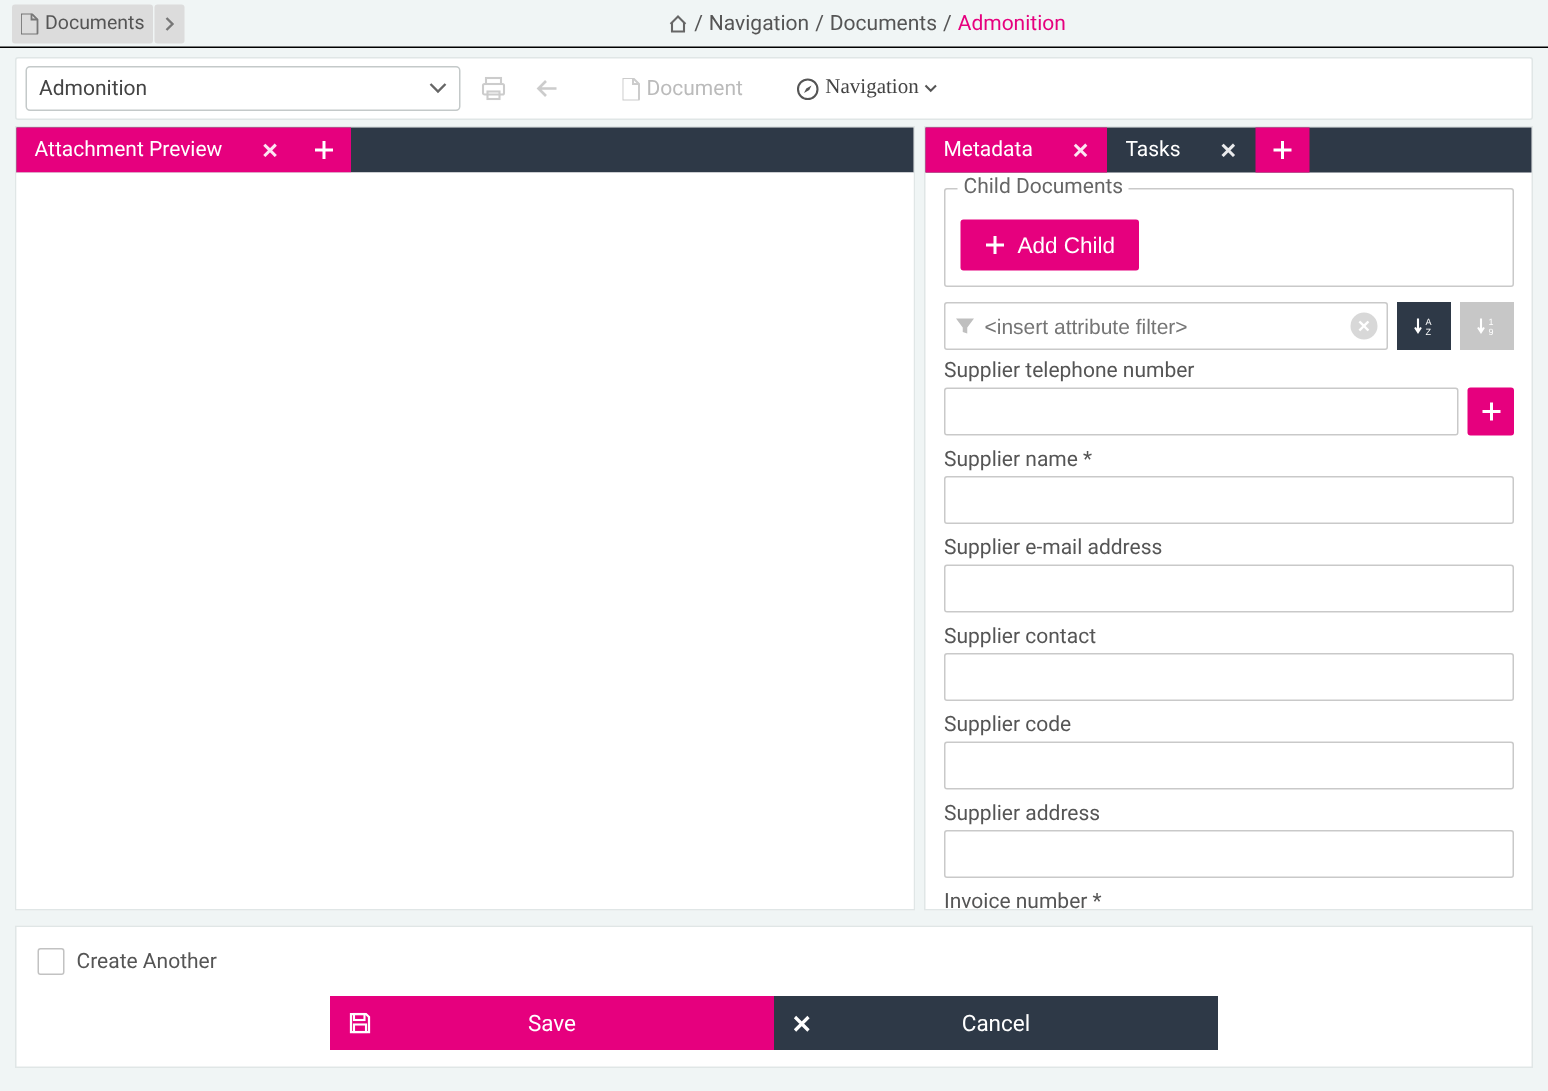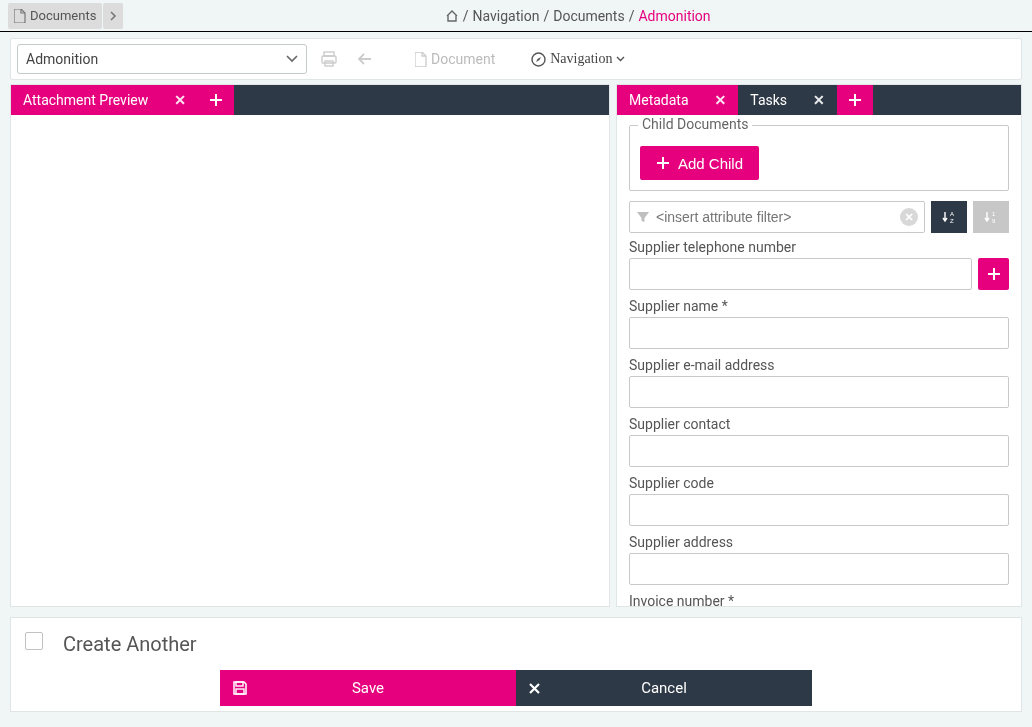--- a/index.html
+++ b/index.html
@@ -212,21 +212,21 @@
   font-size: 18px;
 }
 .footer {
   margin: 10px 10px 0 10px;
   background: #fff;
   border: 1px solid #e0e6e6;
   padding: 14px 14px 8px 14px;
   height: 95px;
 }
 .checkbox-row {
-  display:flex; align-items:flex-start; gap:20px; color:#555; font-size:20px;
+  display:flex; align-items:center; gap:8px; color:#555; font-size:14px;
   margin-bottom: 14px;
 }
 .checkbox {
   width:18px; height:18px; border:1px solid #c2c2c2; border-radius:2px; background:#fff;
 }
 .action-row {
   display:flex; justify-content:center; gap:0;
 }
 .action-btn {
   width: 296px;

